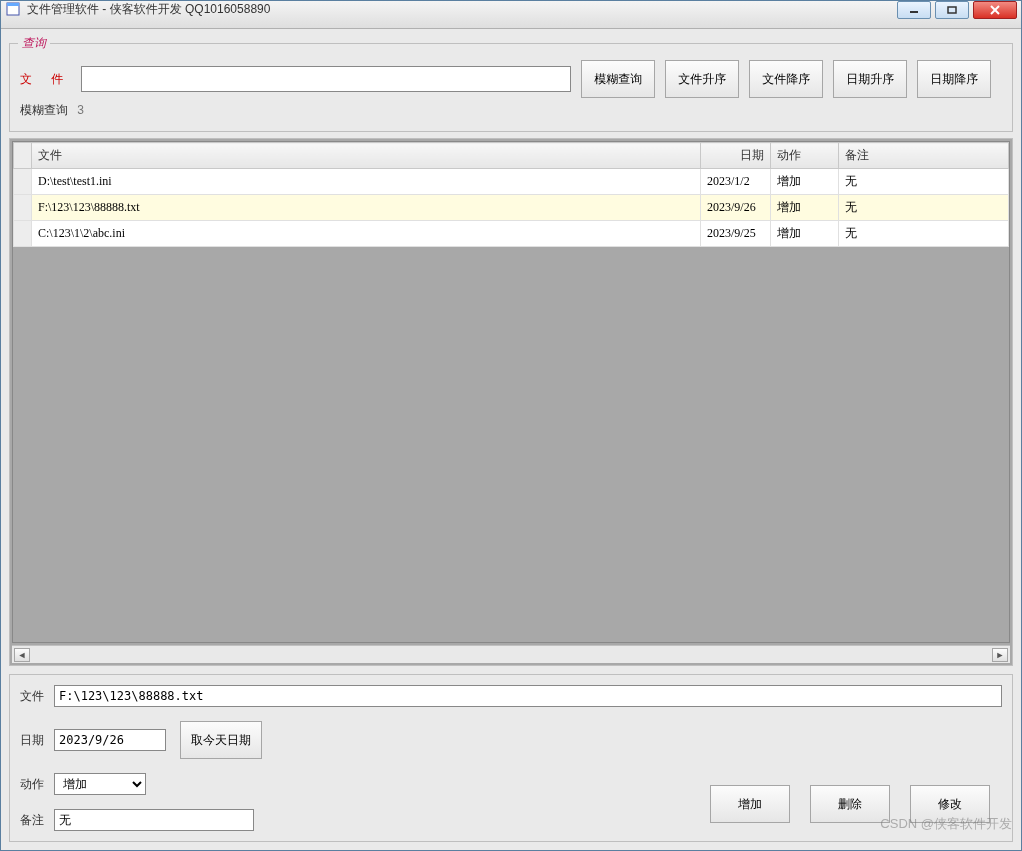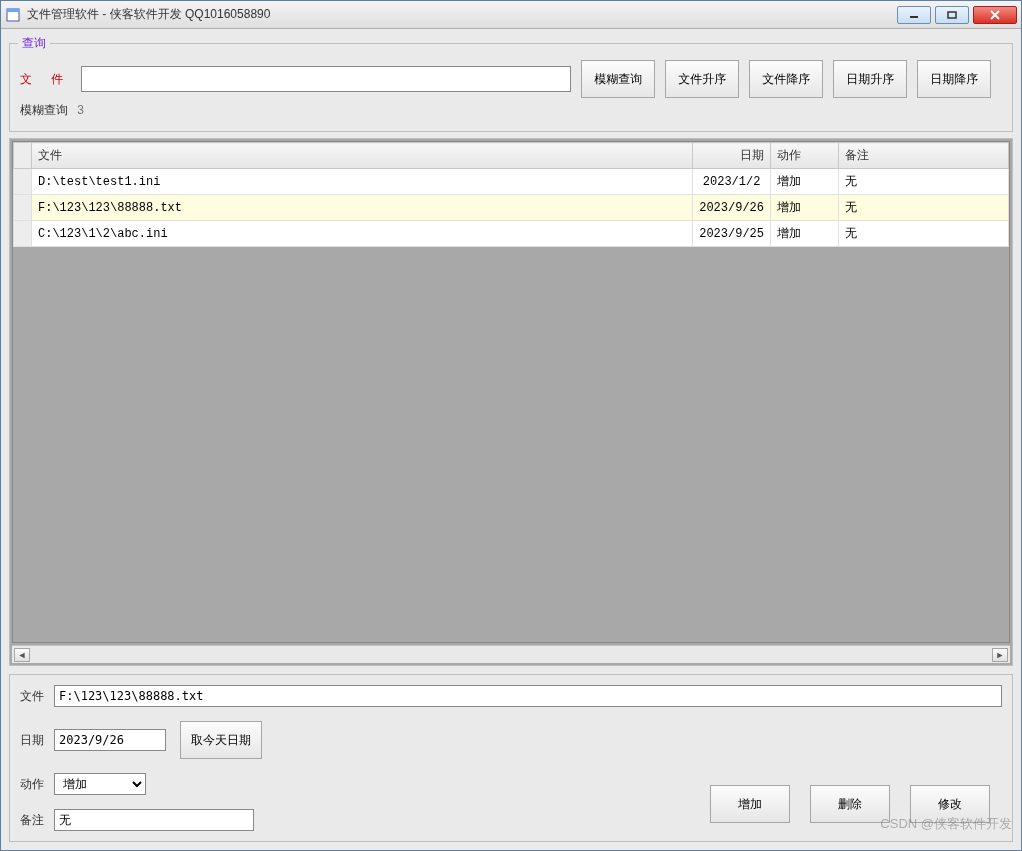--- a/index.html
+++ b/index.html
@@ -17,21 +17,21 @@
   background: #eaeaea;
   border: 1px solid #5a7fa0;
   display: flex;
   flex-direction: column;
 }
 .titlebar {
   height: 28px;
   background: linear-gradient(#f4f4f4, #dedede);
   border-bottom: 1px solid #b0b0b0;
   display: flex;
-  align-items: center;
+  align-items: flex-start;
   padding: 0 4px;
   gap: 6px;
 }
 .titlebar .app-icon { width: 16px; height: 16px; display: inline-flex; align-items: center; justify-content: center; }
 .titlebar .title { flex: 1; color: #333; }
 .win-btns { display: flex; gap: 4px; }
 .win-btn {
   width: 34px; height: 18px;
   border: 1px solid #6a8fb0;
   border-radius: 2px;
@@ -45,21 +45,21 @@
   flex: 1;
   padding: 6px 8px 8px 8px;
   display: flex;
   flex-direction: column;
   gap: 6px;
 }
 fieldset.query {
   border: 1px solid #bfbfbf;
   padding: 8px;
 }
-fieldset.query legend { padding: 0 4px; color: #6d28d9; }
+fieldset.query legend { padding: 0 4px; color: #be185d; font-style: italic; }
 .query-row {
   display: flex;
   align-items: center;
   gap: 10px;
 }
 .lbl-red { color: #c00; letter-spacing: 8px; padding-left: 2px; }
 .search-input {
   flex: 0 0 490px;
   height: 26px;
   border: 1px solid #888;
@@ -106,29 +106,29 @@
   text-align: left;
   padding: 4px 6px;
   font-weight: normal;
   color: #333;
   height: 24px;
 }
 table.grid td {
   border: 1px solid #e0e0e0;
   padding: 4px 6px;
   height: 24px;
-  font-family: Liberation Mono, monospace;
+  font-family: Liberation Serif, serif;
 }
 table.grid tr.selected td { background: #fffce0; }
 .col-rowhead { width: 18px; background: #ededed !important; }
 .col-file { width: auto; }
 .col-date { width: 70px; text-align: right; }
 .col-action { width: 68px; }
 .col-note { width: 170px; }
-td.date { text-align: center; }
+td.date { text-align: left; }
 .grid-empty { flex: 1; background: #a8a8a8; }
 .hscroll {
   height: 18px;
   background: #e9e9e9;
   border-top: 1px solid #c0c0c0;
   display: flex; align-items: center; justify-content: space-between;
   padding: 0 2px;
   margin: 0 2px 2px 2px;
 }
 .hscroll .arrow {

